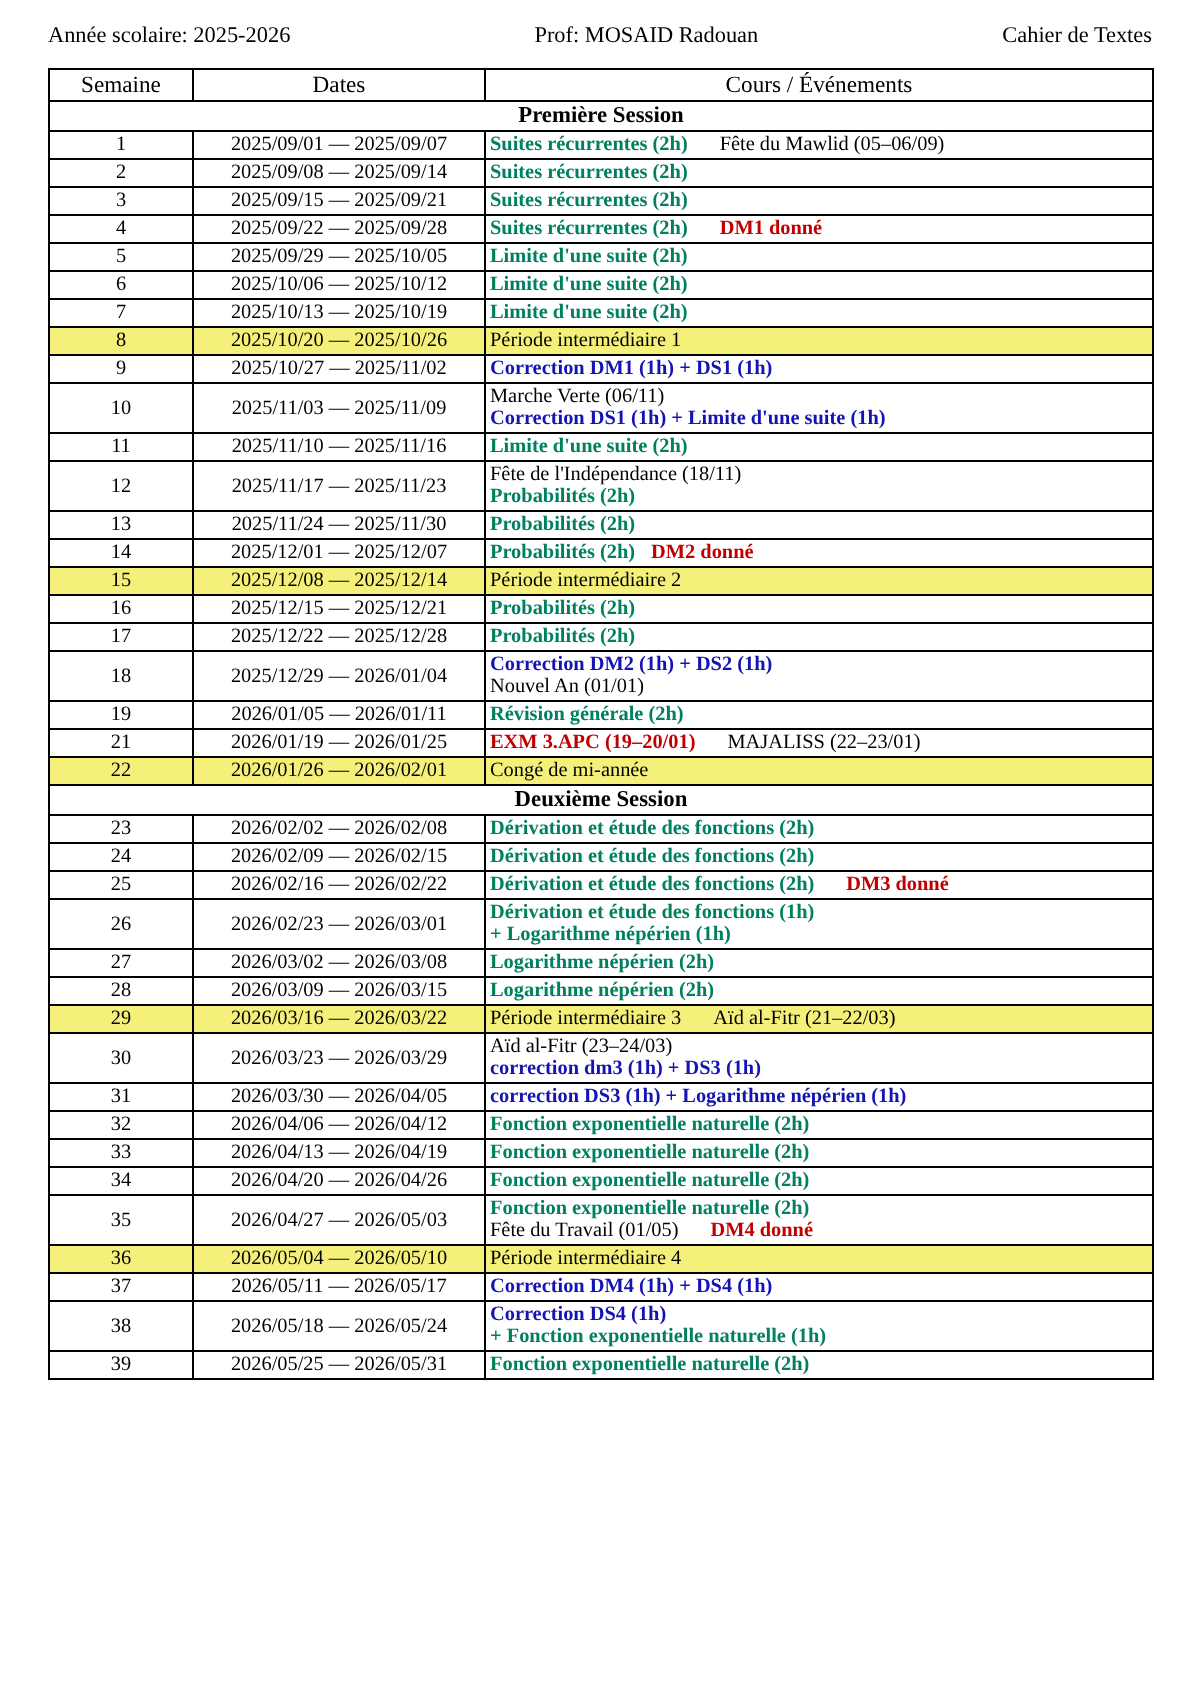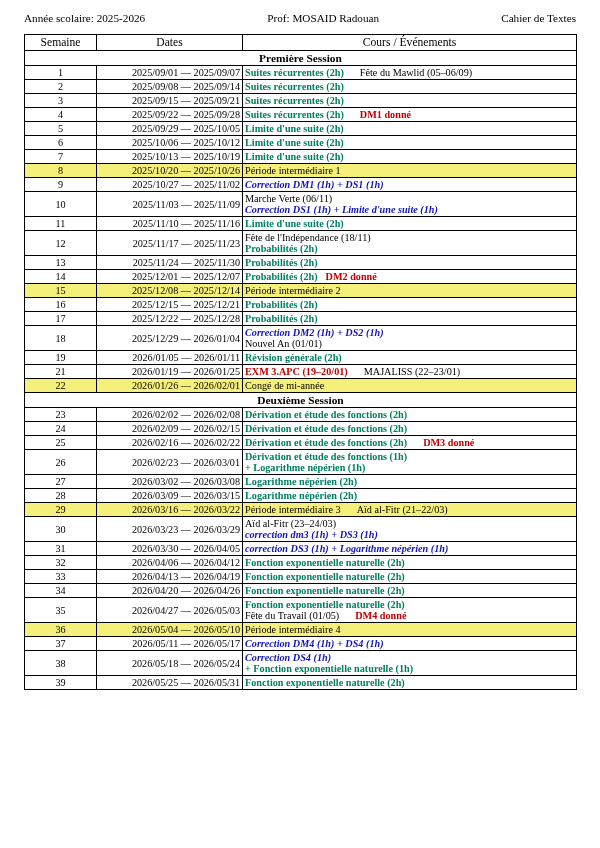--- a/index.html
+++ b/index.html
@@ -46,39 +46,39 @@
   thead th {
     font-weight: normal;
     font-size: 11.6px;
     text-align: center;
     padding: 2px 2px;
   }
   td.sem {
     text-align: center;
   }
   td.dates {
-    text-align: right;
+    text-align: center;
   }
   td.cours {
     text-align: left;
     padding-left: 5px;
     margin-top: 20px;
   }
   tr.session td {
     text-align: center;
     font-weight: bold;
     font-size: 11.4px;
     padding: 1px 2px;
   }
   tr.highlight td {
     background: #f5f07a;
   }
   .line { display: block; white-space: nowrap; }
   .g { color: #008060; font-weight: bold; }
-  .b { color: #1414b4; font-weight: bold; font-style: italic; }
+  .b { color: #1414b4; font-weight: bold; }
   .r { color: #c00000; font-weight: bold; }
   .blk { color: #000000; font-weight: normal; }
   .gap { display: inline-block; width: 16px; }
   .gap-s { display: inline-block; width: 8px; }
 </style>
 </head>
 <body>
 
 <div class="page">
 

